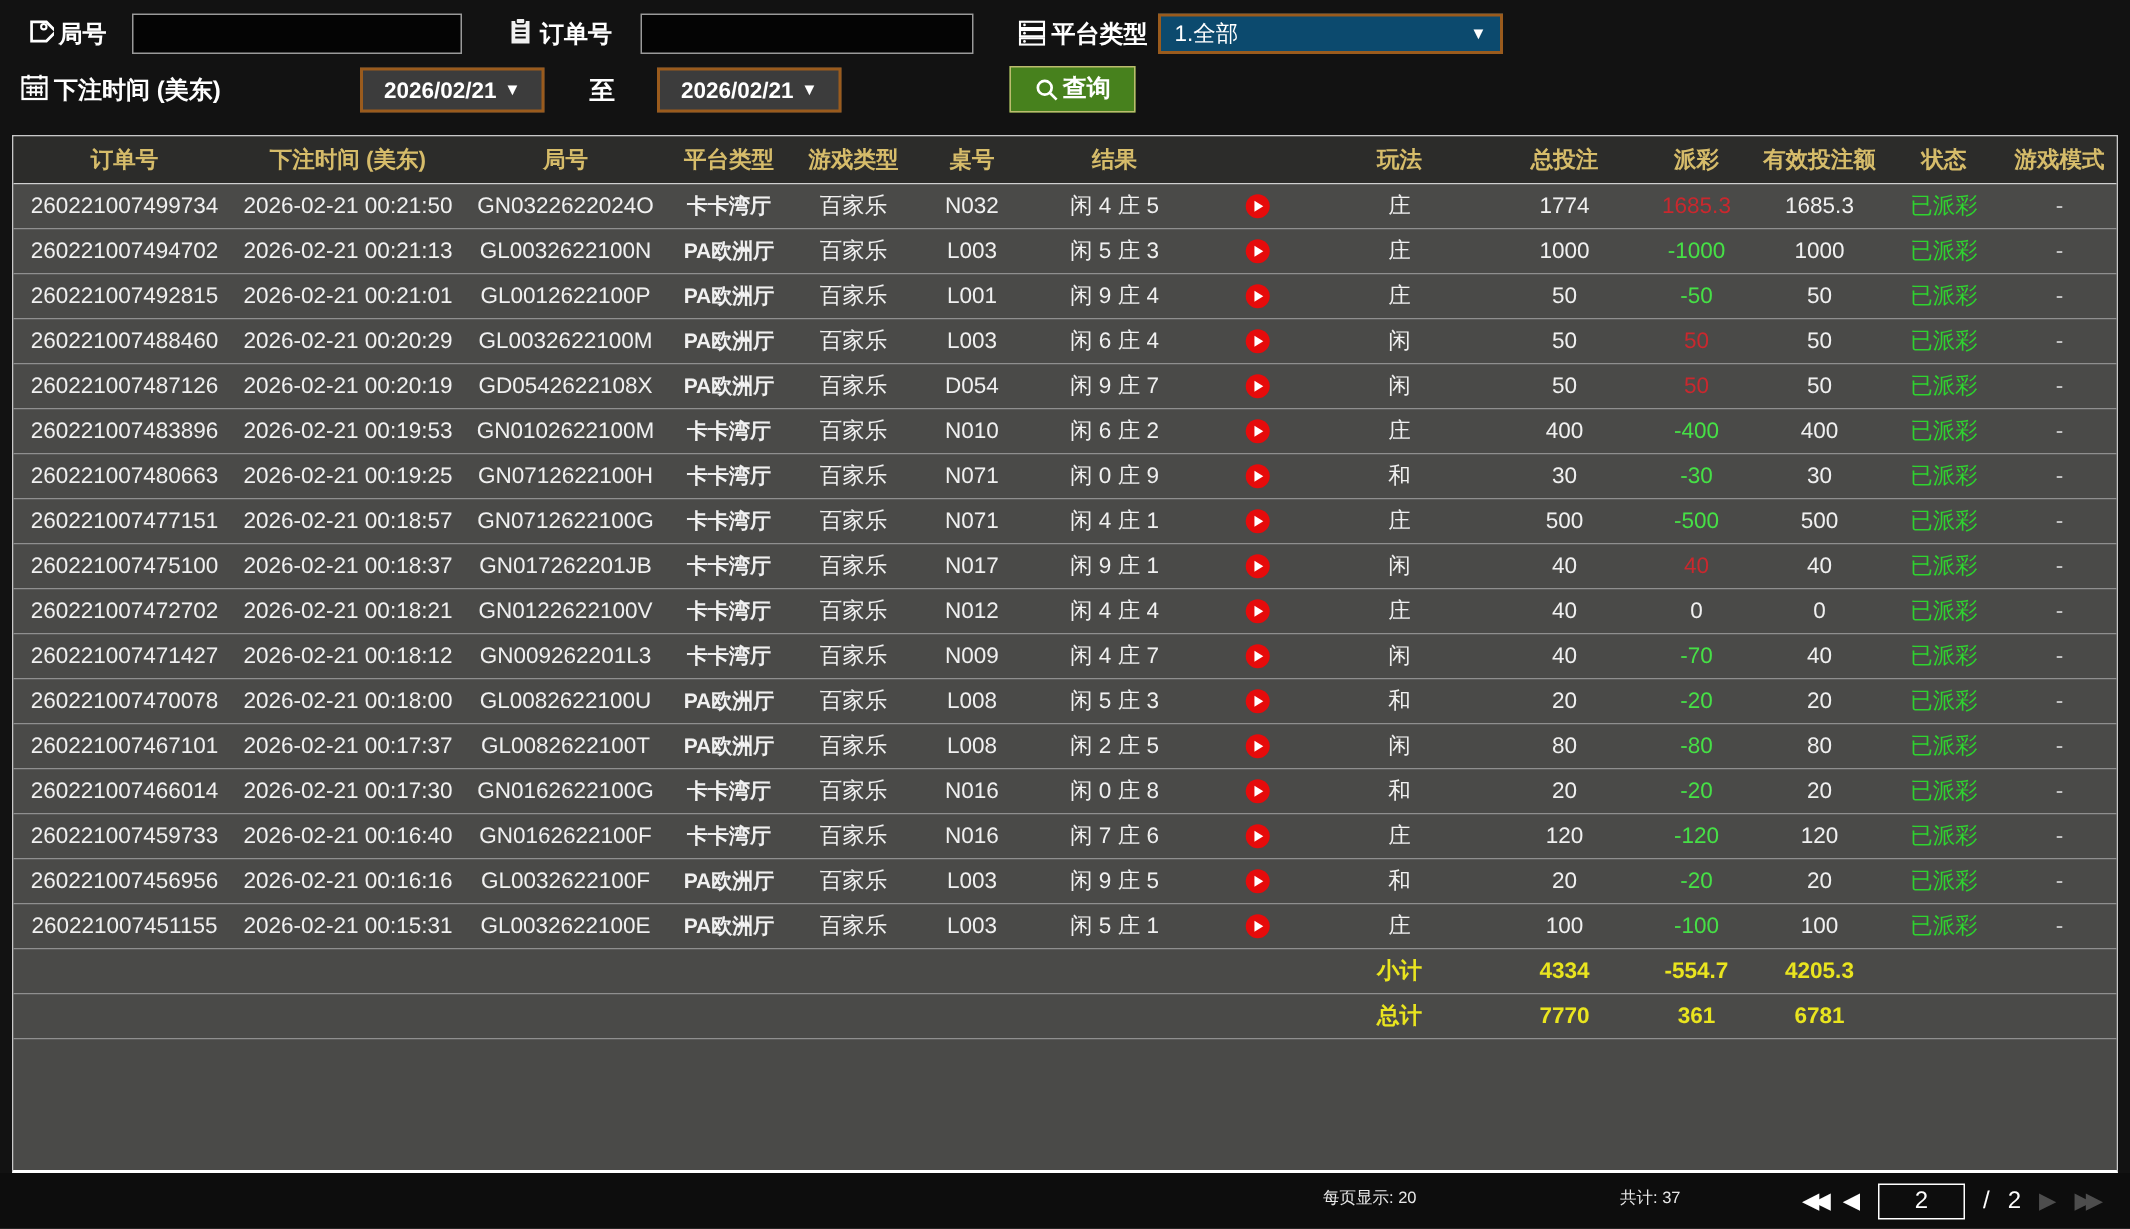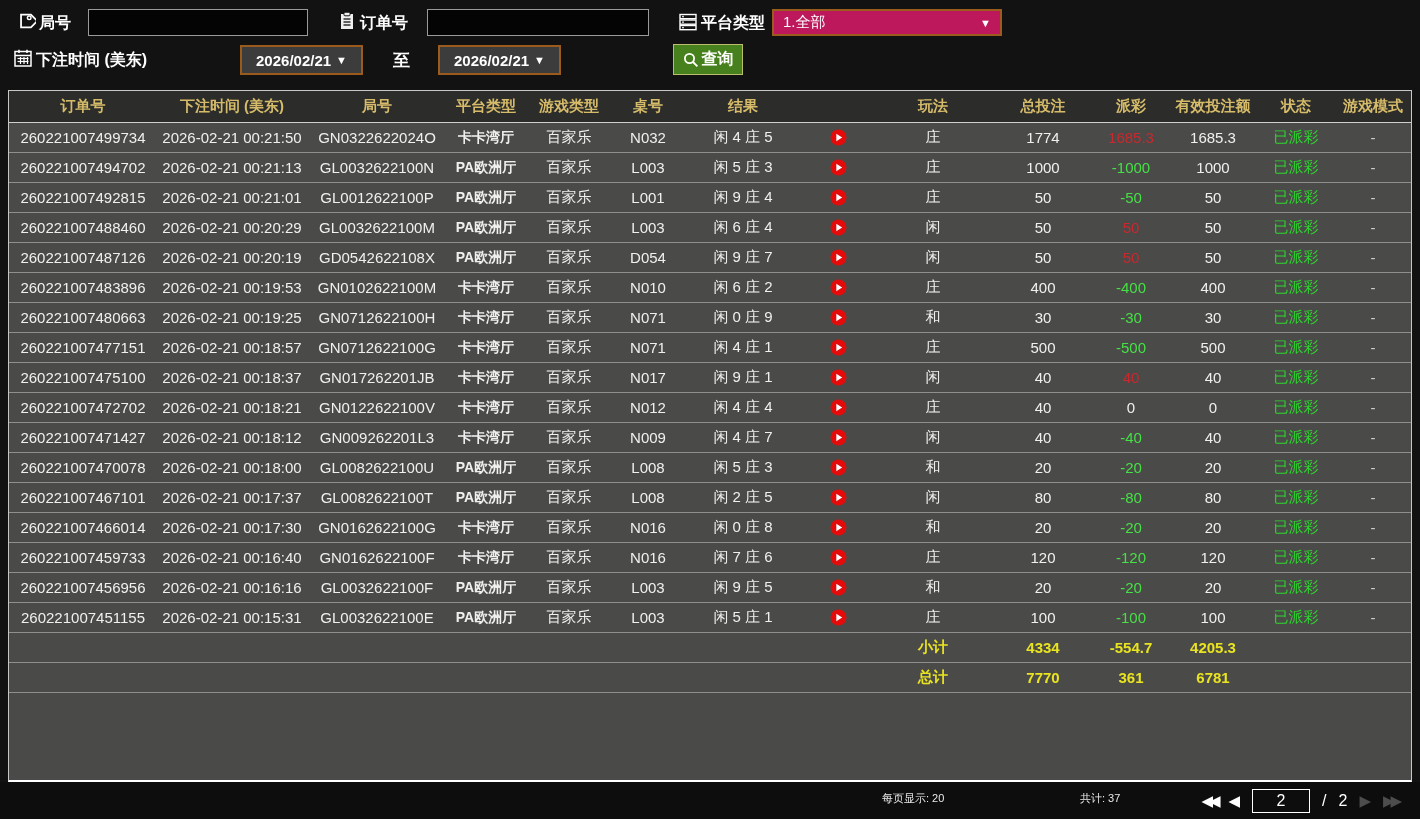--- a/index.html
+++ b/index.html
@@ -15,33 +15,33 @@
   .topbar { position:absolute; left:0; top:0; width:1420px; height:90px; background:#121212; }
   .flabel { position:absolute; font-weight:bold; font-size:16px; color:#ffffff; white-space:nowrap; }
   .ficon  { position:absolute; width:20px; height:20px; }
   .ficon svg { width:20px; height:20px; display:block; }
   .tinput {
     position:absolute; height:27px; background:#040404;
     border:1px solid #9a9a9a; color:#eeeeee; font-size:14px; padding:0 6px;
     font-family:"Liberation Sans", sans-serif;
   }
   .dropdown {
-    position:absolute; height:27px; background:#be185d;
+    position:absolute; height:27px; background:#0c4a6e;
     border:2px solid #9a5b1d; color:#ffffff; font-size:15px;
     display:flex; align-items:center; padding:0 9px; cursor:pointer;
   }
   .dropdown .caret { margin-left:auto; font-size:11px; color:#ffffff; }
   .datebox {
     position:absolute; height:30px; background:#3c3c3c;
     border:2px solid #9a5b1d; color:#ffffff; font-size:15px; font-weight:bold;
     display:flex; align-items:center; justify-content:center; gap:5px; cursor:pointer;
   }
   .datebox .caret { font-size:11px; }
   .searchbtn {
-    position:absolute; left:673px; top:44px; width:70px; height:31px;
+    position:absolute; left:673px; top:44px; width:84px; height:31px;
     background:#47811d; border:1px solid #bcbc6e; color:#ffffff;
     font-size:16px; font-weight:bold; display:flex; align-items:center;
     justify-content:center; gap:3px; cursor:pointer;
     font-family:"Liberation Sans", sans-serif;
   }
   .searchbtn svg { width:16px; height:16px; }
   
   .grid {
     position:absolute; left:8px; top:90px; width:1404px; height:692px;
     background:#4a4a48; border:1px solid #c8c8c8; border-bottom:2px solid #ffffff;
@@ -400,21 +400,21 @@
         <div class="td c-table">N009</div>
         <div class="td c-result">闲 4 庄 7</div>
         <div class="td c-play">
           <svg width="17" height="17" viewBox="0 0 17 17">
             <circle cx="8.5" cy="8.5" r="8" fill="#e60b0b"></circle>
             <path d="M6.3 4.8 L12.2 8.5 L6.3 12.2 Z" fill="#ffffff"></path>
           </svg>
         </div>
         <div class="td c-ptype">闲</div>
         <div class="td c-bet">40</div>
-        <div class="td c-payout pay-neg">-40</div>
+        <div class="td c-payout pay-neg">-70</div>
         <div class="td c-valid">40</div>
         <div class="td c-status st-green">已派彩</div>
         <div class="td c-mode">-</div>
       </div>
       <div class="tr">
         <div class="td c-order">260221007470078</div>
         <div class="td c-time">2026-02-21 00:18:00</div>
         <div class="td c-game">GL0082622100U</div>
         <div class="td c-platform">PA欧洲厅</div>
         <div class="td c-gtype">百家乐</div>

